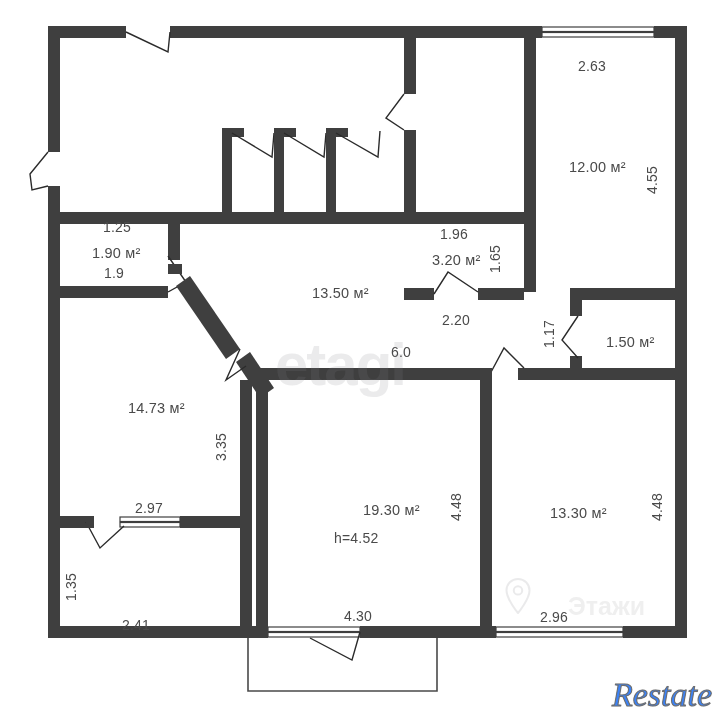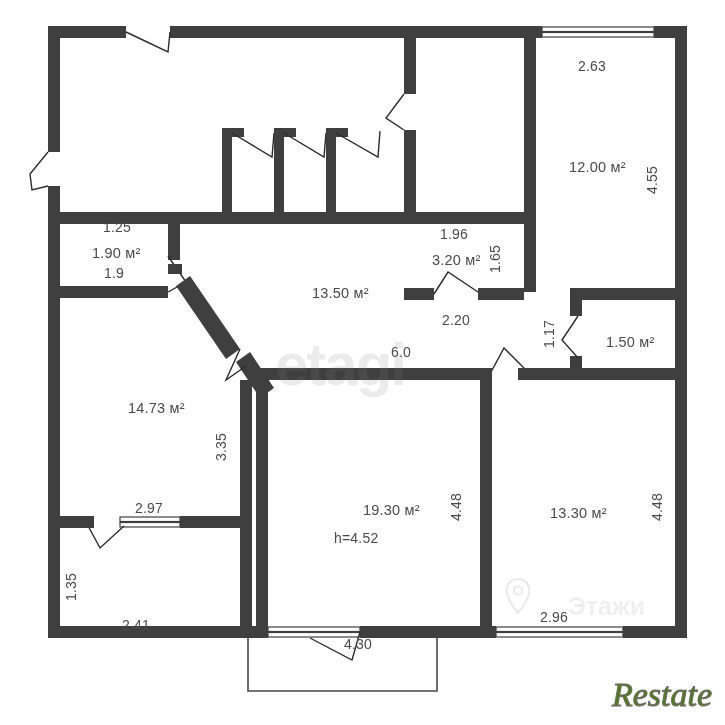--- a/index.html
+++ b/index.html
@@ -81,21 +81,21 @@
     letter-spacing: 0px;
     user-select: none;
   }
   .wm-restate {
     position: absolute;
     left: 612px;
     top: 676px;
     font-family: "Liberation Serif", serif;
     font-style: italic;
     font-size: 34px;
-    color: #4d7c0f;
+    color: #3b82f6;
     -webkit-text-stroke: 1px #6d6d6d;
     text-shadow: 0 0 1px #7a7a7a;
     user-select: none;
   }
 </style>
 </head>
 <body>
 
 <div id="plan-root">
 
@@ -276,21 +276,21 @@
   <div class="lbl" style="left:135px; top:501px;">2.97</div>
 
   <div class="lbl vert" style="left:57px; top:580px;">1.35</div>
   <div class="lbl" style="left:122px; top:618px;">2.41</div>
 
   <div class="lbl" style="left:391px; top:345px;">6.0</div>
 
   <div class="lbl area" style="left:339px; top:503px;margin-left:24px;">19.30 м²</div>
   <div class="lbl" style="left:334px; top:531px;">h=4.52</div>
   <div class="lbl vert" style="left:442px; top:500px;">4.48</div>
-  <div class="lbl" style="left:344px; top:609px;margin-top:28px;">4.30</div>
+  <div class="lbl" style="left:344px; top:609px;">4.30</div>
 
   <div class="lbl area" style="left:550px; top:506px;">13.30 м²</div>
   <div class="lbl vert" style="left:643px; top:500px;">4.48</div>
   <div class="lbl" style="left:540px; top:610px;">2.96</div>
 
   <div class="wm-etagi">etagi</div>
 
   <svg class="wm-pin" viewBox="0 0 26 36">
     <path d="M13 1 C6.5 1 1.5 6 1.5 12.4 C1.5 21 13 35 13 35 C13 35 24.5 21 24.5 12.4 C24.5 6 19.5 1 13 1 Z" fill="none" stroke="rgba(130,130,135,0.17)" stroke-width="2"></path>
     <circle cx="13" cy="12.4" r="4.2" fill="none" stroke="rgba(130,130,135,0.17)" stroke-width="2"></circle>

